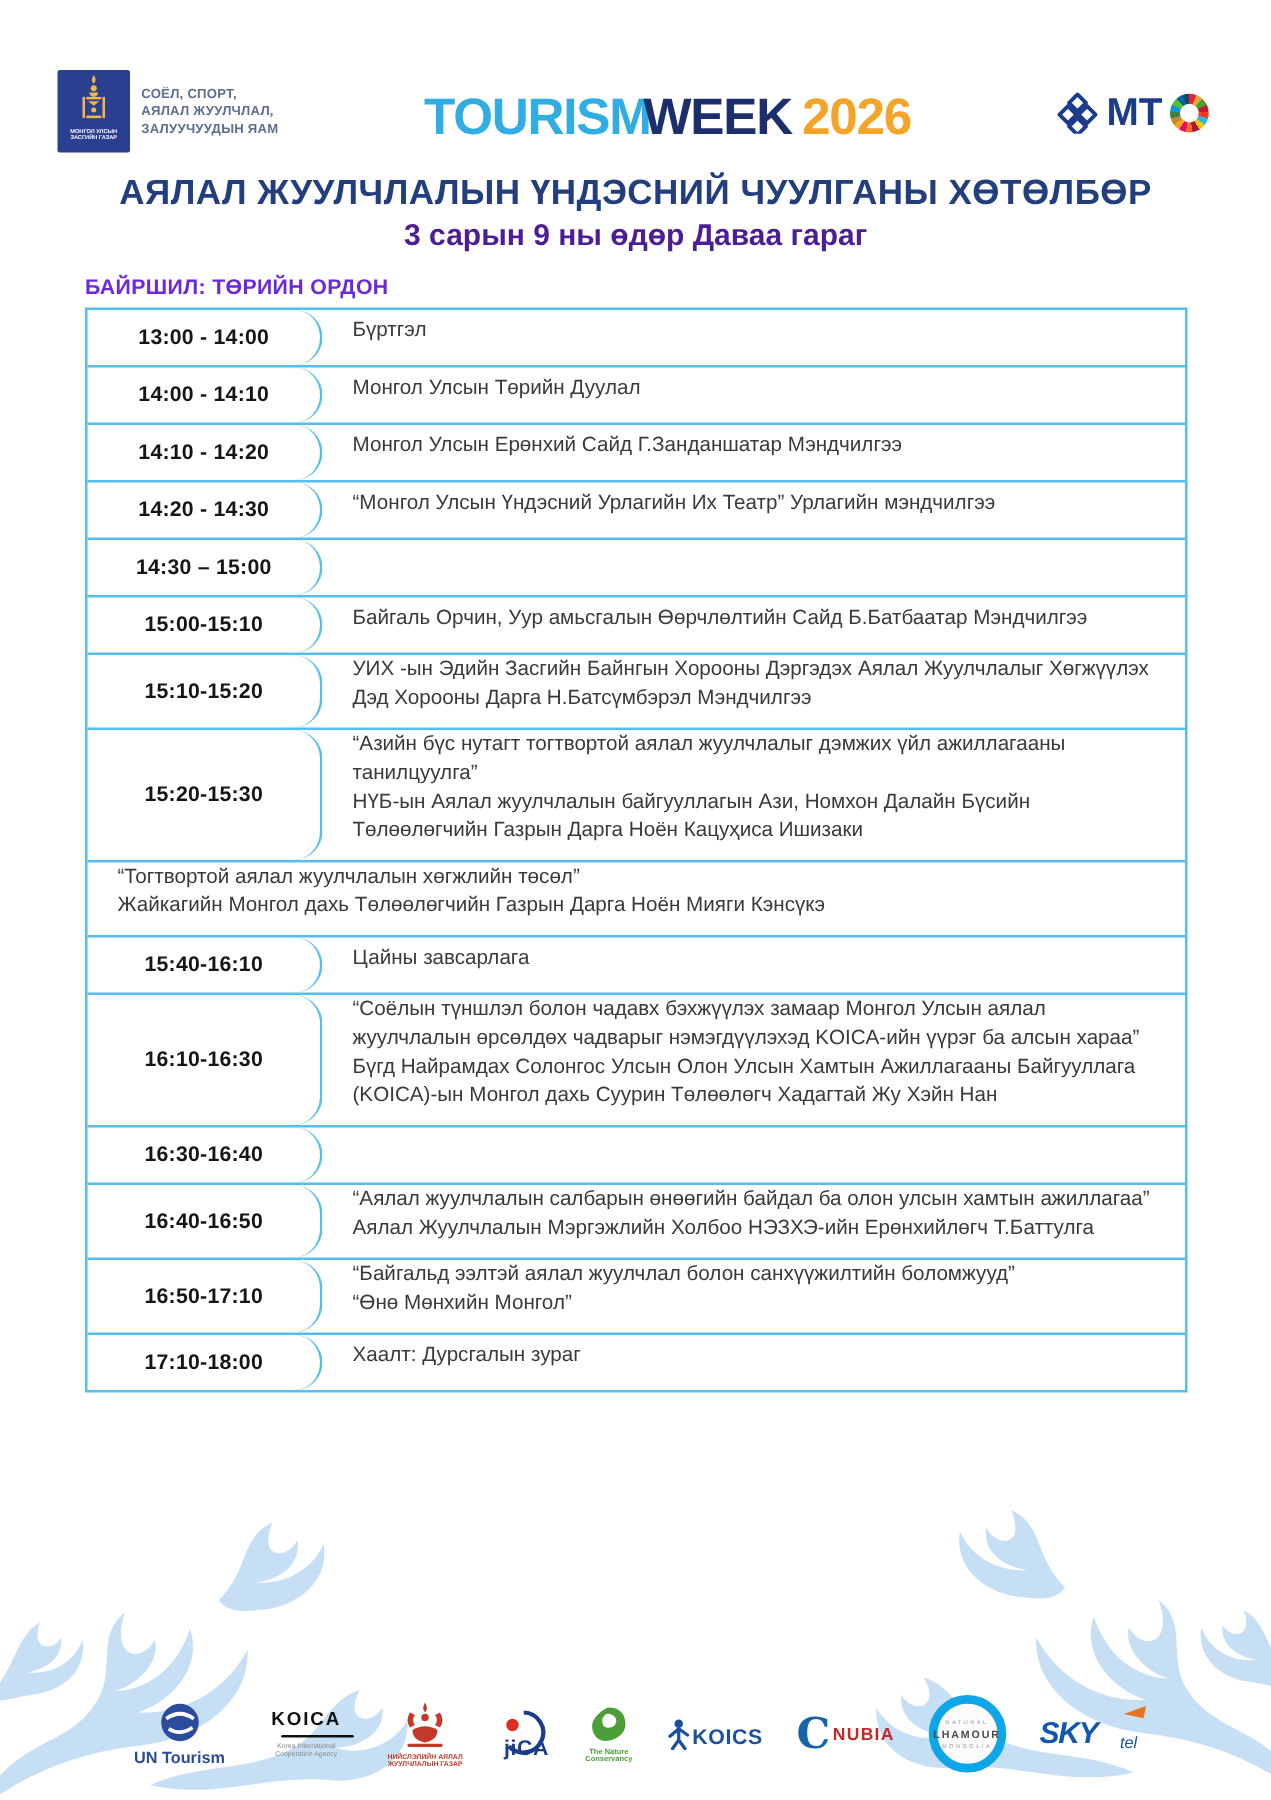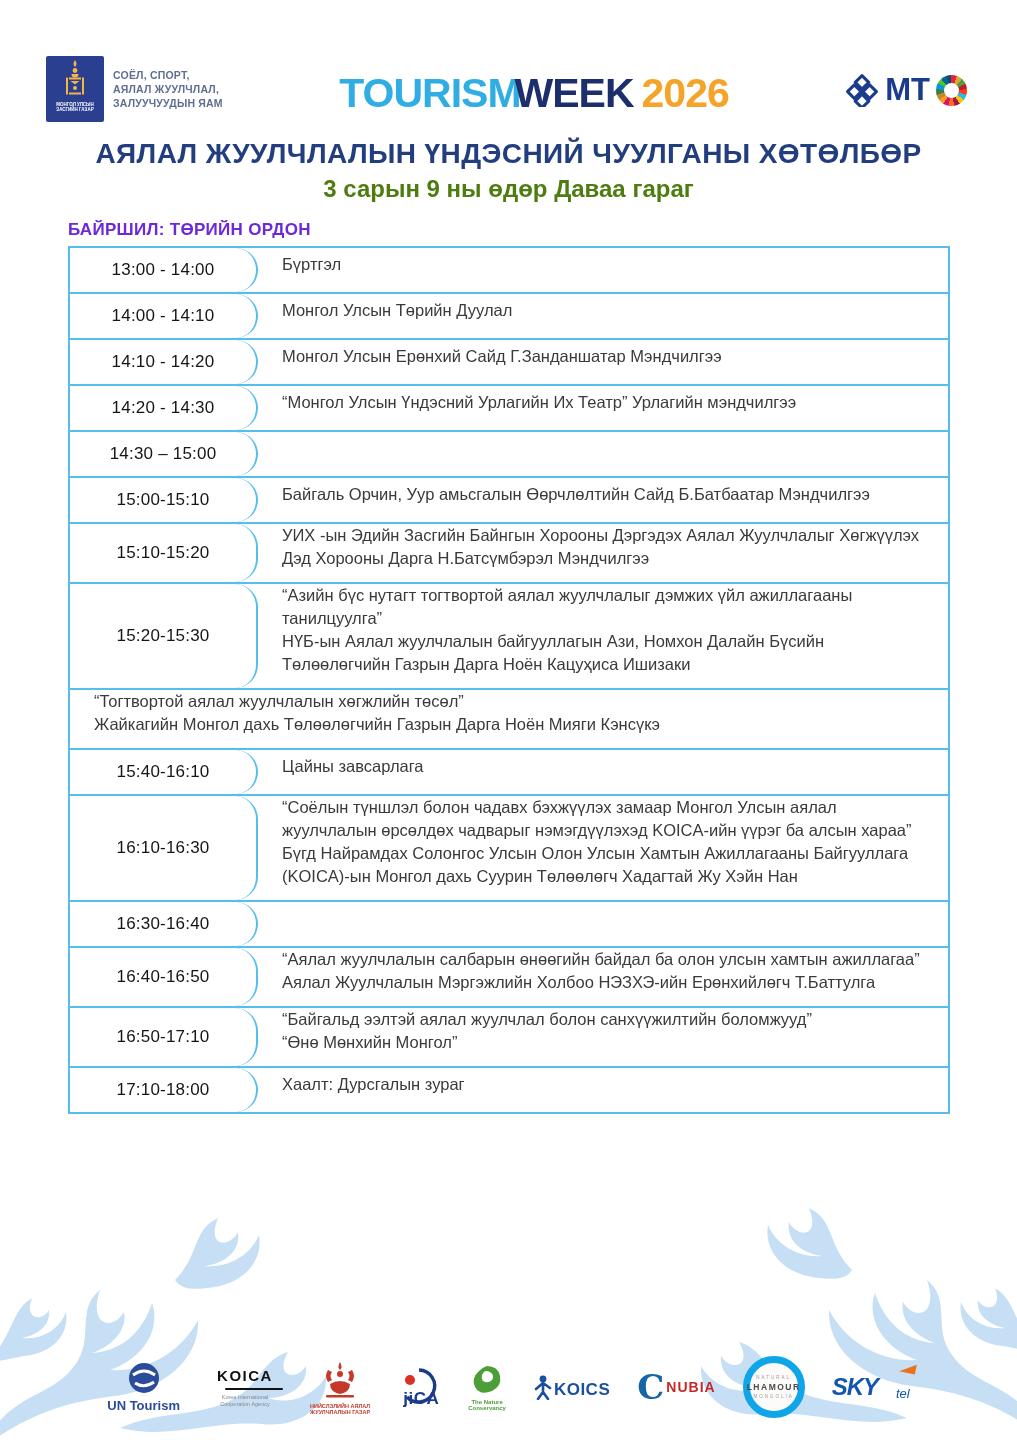--- a/index.html
+++ b/index.html
@@ -56,41 +56,41 @@
       #00689D 318deg 339deg,#19486A 339deg 360deg);
   }
   .sdg-wheel::after{ content:""; position:absolute; inset:8px; border-radius:50%; background:#fff; }
 
   
   .title {
     text-align:center; color:#233E7E; font-weight:800; font-size:28px;
     letter-spacing:.4px; margin-top:16px;
   }
   .subtitle {
-    text-align:center; color:#4d7c0f; font-weight:800; font-size:24px;
+    text-align:center; color:#4c1d95; font-weight:800; font-size:24px;
     margin-top:5px;
   }
   .location {
     margin:17px 0 6px 68px;
     color:#6d28d9; font-weight:700; font-size:17px; letter-spacing:.3px;
   }
 
   
   .table {
     margin:0 67px 0 68px;
     border:2px solid #55BEEC;
     background:rgba(255,255,255,.96);
   }
   .row { display:flex; border-bottom:2px solid #55BEEC; }
   .row:last-child { border-bottom:none; }
   .cell-time {
     width:188px; flex:0 0 188px;
     display:flex; align-items:center; justify-content:center;
     border-right:2px solid #55BEEC;
-    font-weight:400; font-size:17px; color:#151517; letter-spacing:.2px;
+    font-weight:700; font-size:17px; color:#151517; letter-spacing:.2px;
     padding:12px 6px; text-align:center;border-radius:23px;
   }
   .cell-event {
     flex:1; display:flex; align-items:center;
     padding:0 20px 12px 24px;
     font-size:16.5px; color:#3A3A3C; line-height:23px;
     white-space:pre-line;
   }
 
   

